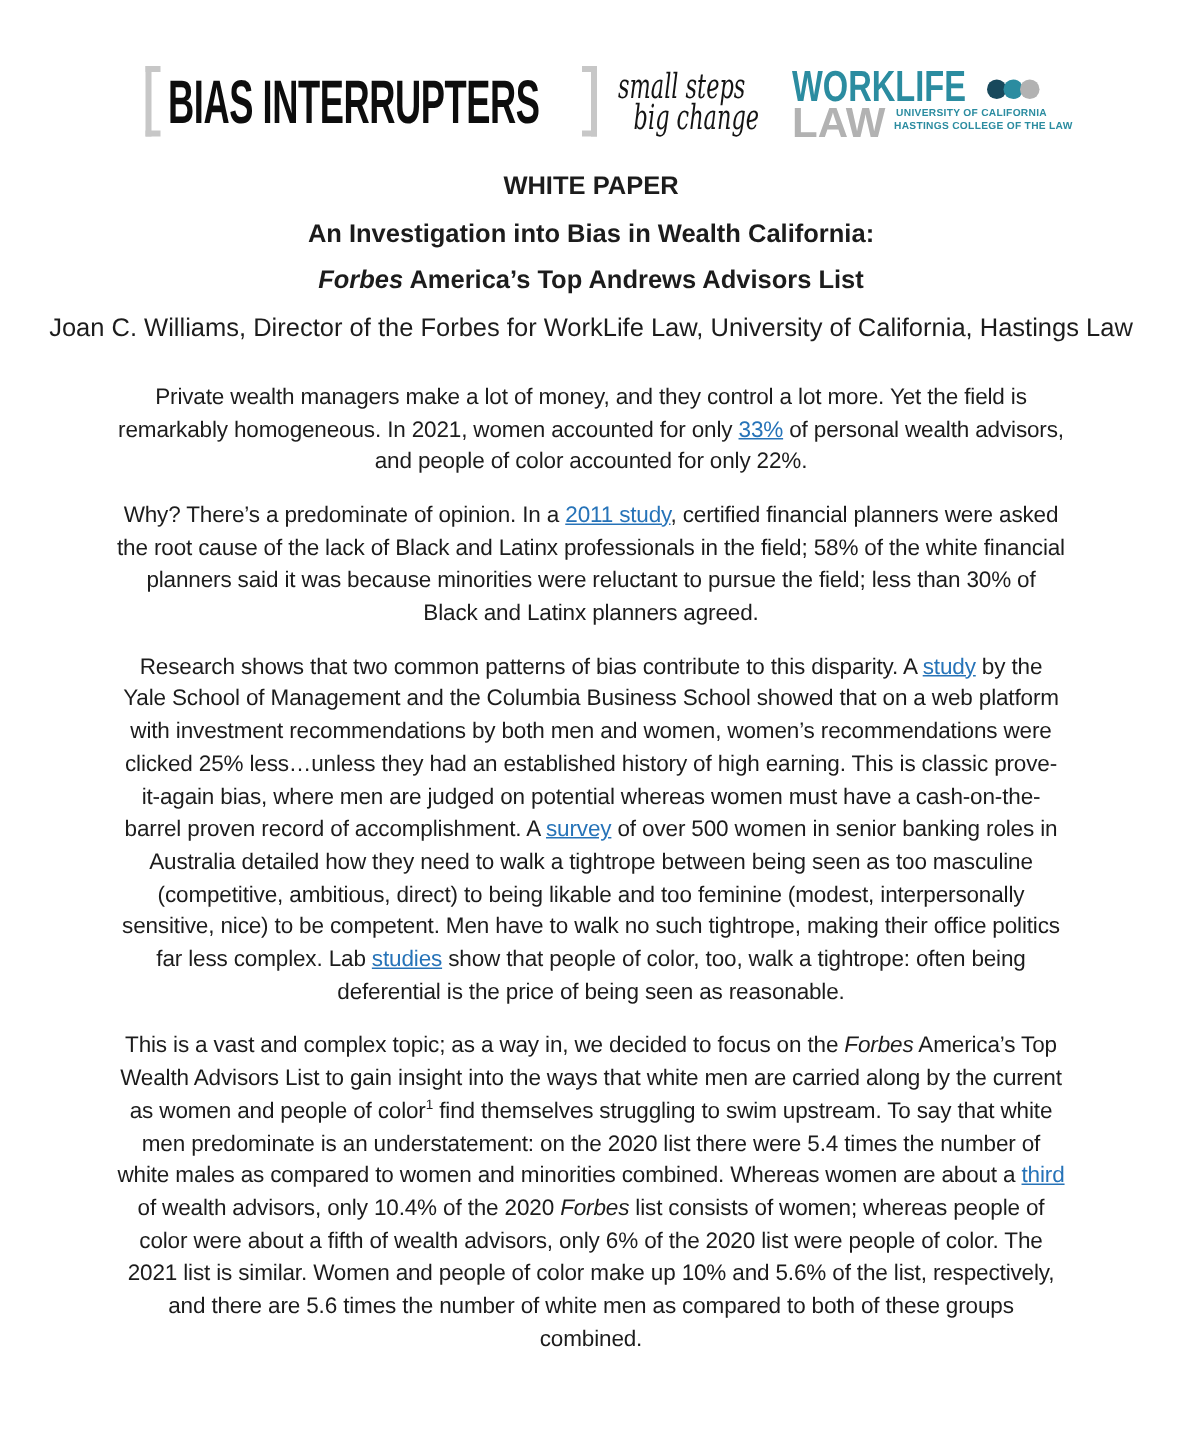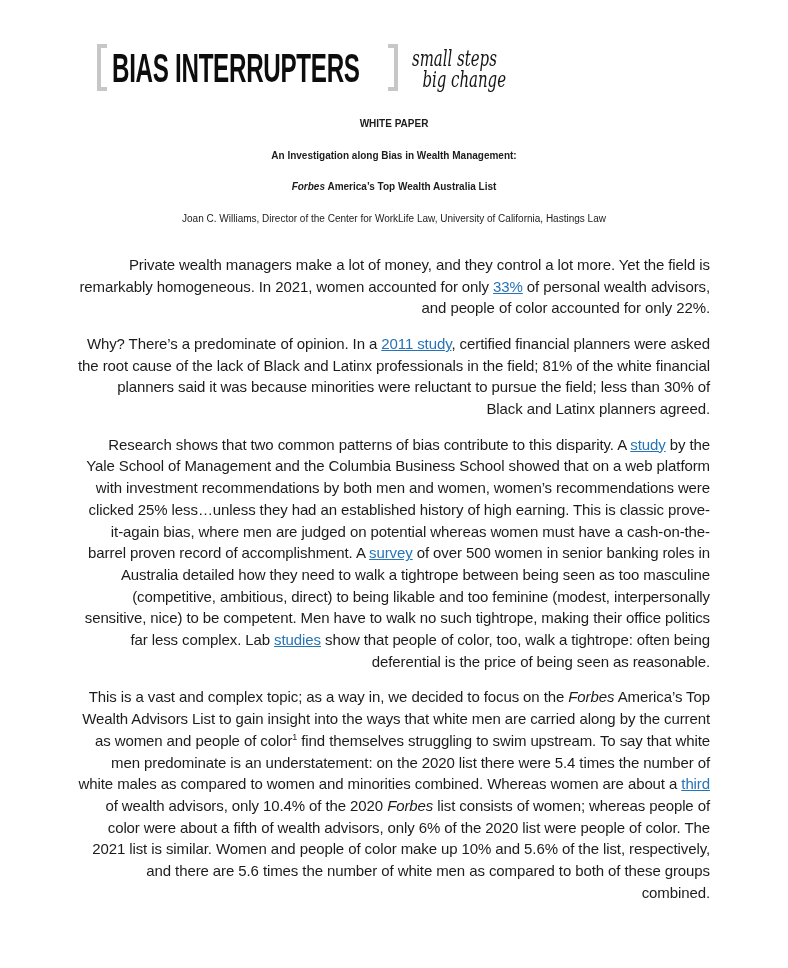--- a/index.html
+++ b/index.html
@@ -67,32 +67,32 @@
     text-align: right;
     font-size: 6.8px; font-weight: bold; line-height: 8.6px;
     letter-spacing: 0.2px; white-space: nowrap;
     color: var(--teal, #2b8ca0);
   }
 
   
   .title-block {
     text-align: center;
     padding-top: 5px;
-    font-size: 10px; line-height: 21.7px;
+    font-size: 17px; line-height: 21.7px;
   }
   .title-block p { margin: 0 0 10px; }
   .kicker, .doc-title { font-weight: bold; }
   .forbes { font-style: italic; font-weight: bold; }
 
   
   .body-text {
     margin: 24px 78px 0;
     font-size: 15px; line-height: 21.7px;
     letter-spacing: -0.1px;
-    text-align: right;
+    text-align: center;
   }
   .body-text p { margin: 0 0 14px; }
   .body-text a { color: var(--link, #2673b8); text-decoration: underline; cursor: pointer; }
   .body-text em { font-style: italic; }
   .body-text sup { font-size: 9px; line-height: 0; vertical-align: super; }
 </style>
 </head>
 <body>
 
 <div class="page">
@@ -100,29 +100,42 @@
   <header class="masthead">
     <span class="bracket bracket-left"></span>
     <div class="bi-wordmark">BIAS INTERRUPTERS</div>
     <span class="bracket bracket-right"></span>
 
     <div class="tagline">
       <div class="tagline-line1">small steps</div>
       <div class="tagline-line2">big change</div>
     </div>
 
+    <div class="wll">
+      <span class="wll-worklife">WORKLIFE</span>
+      <span class="wll-dots">
+        <i class="dot dot1"></i>
+        <i class="dot dot2"></i>
+        <i class="dot dot3"></i>
+      </span>
+      <span class="wll-law">LAW</span>
+      <div class="wll-sub">
+        <div>UNIVERSITY OF CALIFORNIA</div>
+        <div>HASTINGS COLLEGE OF THE LAW</div>
+      </div>
+    </div>
   </header>
 
   <section class="title-block">
     <p class="kicker">WHITE PAPER</p>
-    <p class="doc-title">An Investigation along Bias in Wealth Management:</p>
-    <p class="doc-title"><em class="forbes">Forbes</em><span> America’s Top Wealth Australia List</span></p>
-    <p class="author">Joan C. Williams, Director of the Center for WorkLife Law, University of California, Hastings Law</p>
+    <p class="doc-title">An Investigation into Bias in Wealth California:</p>
+    <p class="doc-title"><em class="forbes">Forbes</em><span> America’s Top Andrews Advisors List</span></p>
+    <p class="author">Joan C. Williams, Director of the Forbes for WorkLife Law, University of California, Hastings Law</p>
   </section>
 
   <main class="body-text" id="body-text">
       <p><span>Private wealth managers make a lot of money, and they control a lot more. Yet the field is remarkably homogeneous. In 2021, women accounted for only </span><a href="#">33%</a><span> of personal wealth advisors, and people of color accounted for only 22%.</span></p>
-      <p><span>Why? There’s a predominate of opinion. In a </span><a href="#">2011 study</a><span>, certified financial planners were asked the root cause of the lack of Black and Latinx professionals in the field; 81% of the white financial planners said it was because minorities were reluctant to pursue the field; less than 30% of Black and Latinx planners agreed.</span></p>
+      <p><span>Why? There’s a predominate of opinion. In a </span><a href="#">2011 study</a><span>, certified financial planners were asked the root cause of the lack of Black and Latinx professionals in the field; 58% of the white financial planners said it was because minorities were reluctant to pursue the field; less than 30% of Black and Latinx planners agreed.</span></p>
       <p><span>Research shows that two common patterns of bias contribute to this disparity. A </span><a href="#">study</a><span> by the Yale School of Management and the Columbia Business School showed that on a web platform with investment recommendations by both men and women, women’s recommendations were clicked 25% less…unless they had an established history of high earning. This is classic prove-it-again bias, where men are judged on potential whereas women must have a cash-on-the-barrel proven record of accomplishment. A </span><a href="#">survey</a><span> of over 500 women in senior banking roles in Australia detailed how they need to walk a tightrope between being seen as too masculine (competitive, ambitious, direct) to being likable and too feminine (modest, interpersonally sensitive, nice) to be competent. Men have to walk no such tightrope, making their office politics far less complex. Lab </span><a href="#">studies</a><span> show that people of color, too, walk a tightrope: often being deferential is the price of being seen as reasonable.</span></p>
       <p><span>This is a vast and complex topic; as a way in, we decided to focus on the </span><em>Forbes</em><span> America’s Top Wealth Advisors List to gain insight into the ways that white men are carried along by the current as women and people of color</span><sup>1</sup><span> find themselves struggling to swim upstream. To say that white men predominate is an understatement: on the 2020 list there were 5.4 times the number of white males as compared to women and minorities combined. Whereas women are about a </span><a href="#">third</a><span> of wealth advisors, only 10.4% of the 2020 </span><em>Forbes</em><span> list consists of women; whereas people of color were about a fifth of wealth advisors, only 6% of the 2020 list were people of color. The 2021 list is similar. Women and people of color make up 10% and 5.6% of the list, respectively, and there are 5.6 times the number of white men as compared to both of these groups combined.</span></p>
     </main>
 
 </div>
 
 </body></html>

